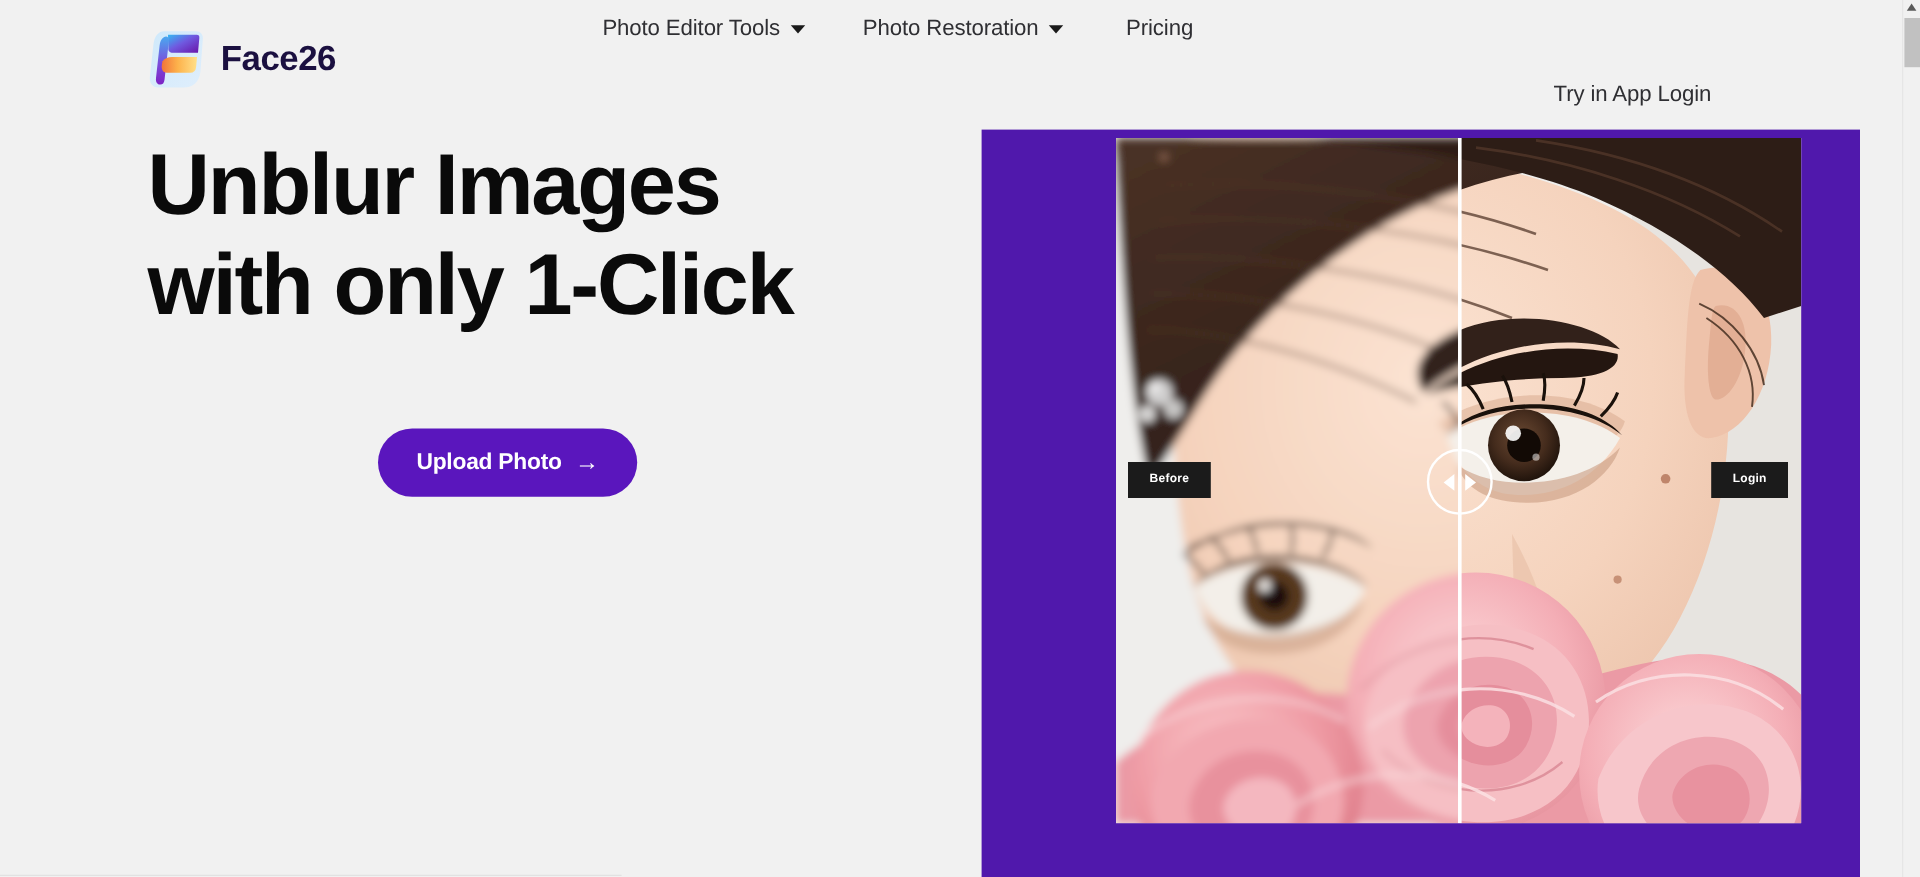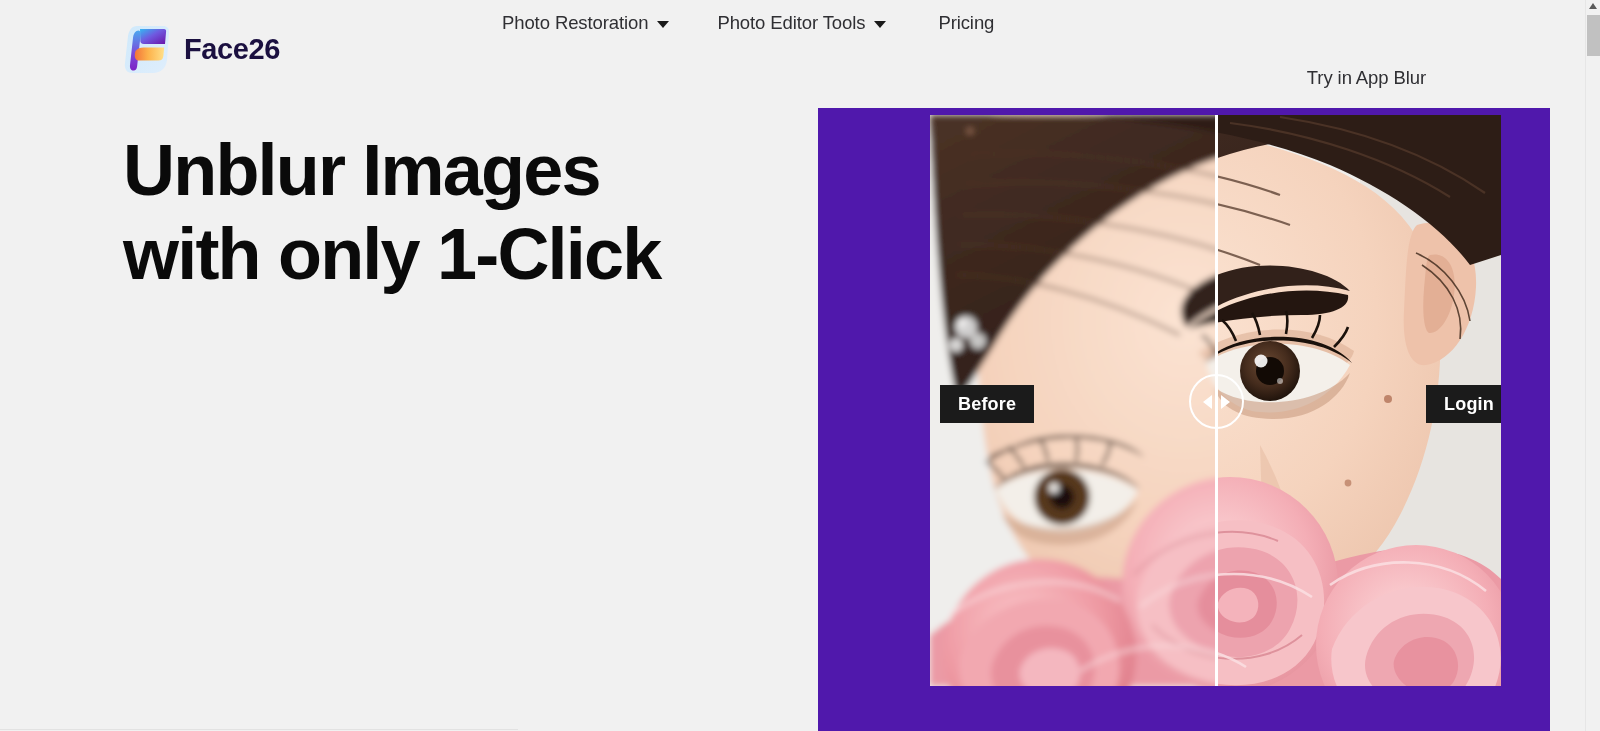--- a/index.html
+++ b/index.html
@@ -77,21 +77,21 @@
     font-size: 18.5px;
     color: #2f2f33;
     cursor: pointer;
     white-space: nowrap;
     letter-spacing: -0.1px;
   }
 
   
   .hero-left {
     position: absolute;
-    left: 123px; top: 128px;
+    left: 123px; top: 112px;
     width: 620px;
   }
   .headline {
     font-size: 72px;
     line-height: 84px;
     font-weight: 700;
     color: #0a0a0a;
     letter-spacing: -1.8px;
     width: 580px;
   }
@@ -141,21 +141,21 @@
     width: 571px; height: 571px;
     overflow: hidden;
     background: #efeeec;
   }
   .compare svg { display:block; }
 
   .tag {
     position: absolute;
     background: #1b1b1b;
     color: #fff;
-    font-size: 18px;
+    font-size: 10px;
     font-weight: 600;
     padding: 10px 18px;
     letter-spacing: 0.2px;
     line-height: 1;
   }
   .tag-before { left: 10px; top: 270px; }
   .tag-after  { left: 496px; top: 270px; }
 
   .divider-line {
     position: absolute;
@@ -254,42 +254,48 @@
           <path d="M13.5 8 C 11.2 9.6 10.3 12 10 15 L 7 42 C 6.6 45.5 8 47.5 10.6 47.5 C 12.6 47.5 13.8 46 14.1 43.4 L 17.8 10.6 C 18 8.2 16 6.4 13.5 8 Z" fill="url(#gStem)"></path>
           <path d="M12.5 28 C 14.5 25.6 17 24.5 20.5 24.5 L 41.2 24.5 L 40.4 33 C 40.1 36 38.4 37.6 35.4 37.6 L 16 37.6 C 12.6 37.6 10.6 34.6 12.5 28 Z" fill="url(#gBot)"></path>
         </svg>
       </span>
       <span class="brand-name">Face26</span>
     </div>
 
     <nav class="nav">
 
 
+      <div class="nav-item nav-gap-2">
+        <span class="nav-label">Photo Editor Tools</span>
+        <span class="caret"></span>
+      </div>
+
       <div class="nav-item nav-gap-1">
         <span class="nav-label">Photo Restoration</span>
         <span class="caret"></span>
       </div>
 
-      <div class="nav-item nav-gap-2">
-        <span class="nav-label">Photo Editor Tools</span>
-        <span class="caret"></span>
-      </div>
-
       <div class="nav-item nav-gap-3">
         <span class="nav-label">Pricing</span>
       </div>
 
 
     </nav>
 
-    <div class="try-app">Try in App Blur</div>
+    <div class="try-app">Try in App Login</div>
   </div>
 
   <div class="hero-left">
     <h1 class="headline">Unblur Images with only 1-Click</h1>
+    <div class="cta-wrap">
+      <button class="cta-button">
+        <span>Upload Photo</span>
+        <span class="cta-arrow">→</span>
+      </button>
+    </div>
   </div>
 
   <div class="panel">
     <div class="compare">
 
       <svg width="571" height="571" viewBox="0 0 571 571" xmlns="http://www.w3.org/2000/svg">
         <defs>
           <clipPath id="clipLeft">
               <rect x="0" y="0" width="286" height="571"></rect>
             </clipPath>

